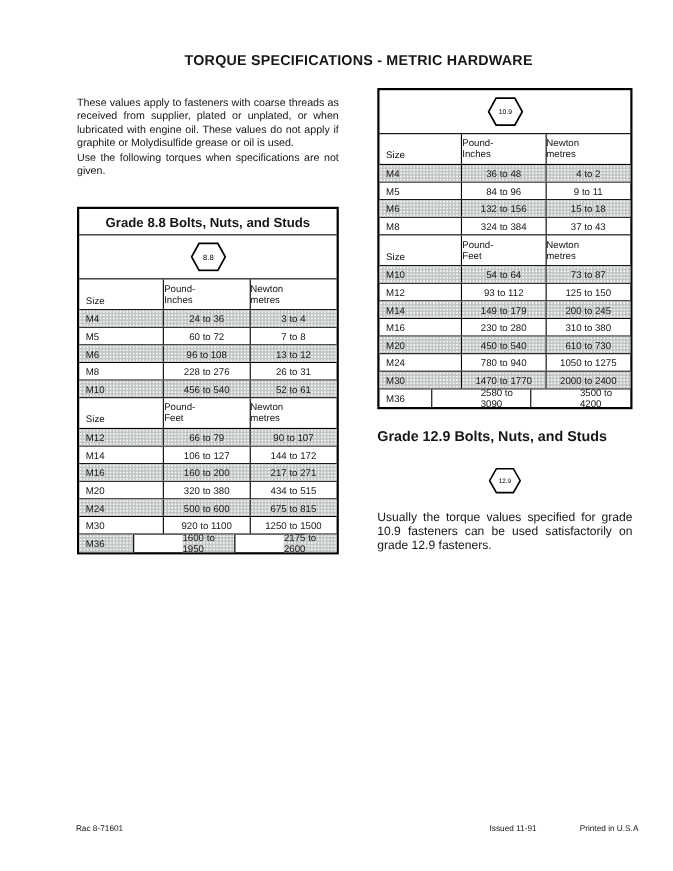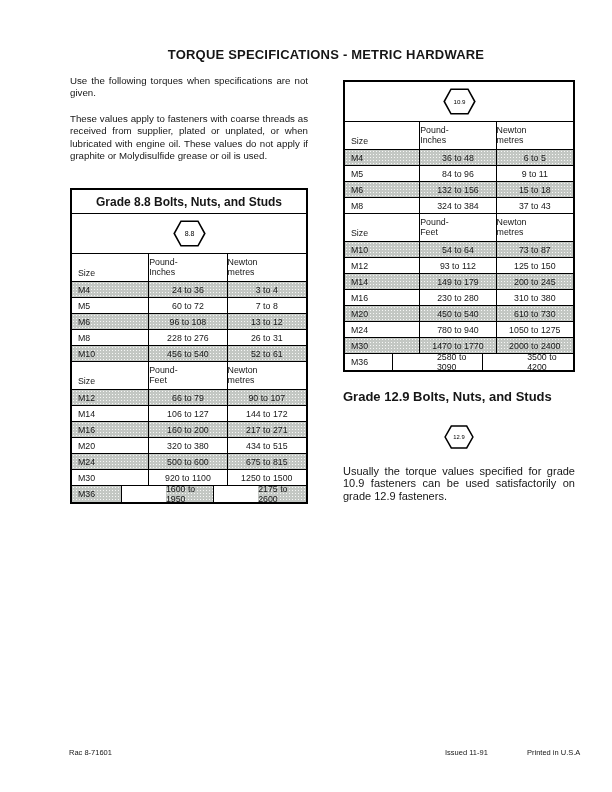--- a/index.html
+++ b/index.html
@@ -45,22 +45,22 @@
 </style>
 </head>
 <body>
 
 <div class="page">
 
 
   <div class="doc-title">TORQUE SPECIFICATIONS - METRIC HARDWARE</div>
 
   <div class="left-col">
+    <div class="para p2">These values apply to fasteners with coarse threads as received from supplier, plated or unplated, or when lubricated with engine oil. These values do not apply if graphite or Molydisulfide grease or oil is used.</div>
     <div class="para p1">Use the following torques when specifications are not given.</div>
-    <div class="para p2">These values apply to fasteners with coarse threads as received from supplier, plated or unplated, or when lubricated with engine oil. These values do not apply if graphite or Molydisulfide grease or oil is used.</div>
 
     <div class="spec-table">
       <div class="table-title">Grade 8.8 Bolts, Nuts, and Studs</div>
       <div class="hex-row">
         <svg class="hex-icon" width="33" height="27" viewBox="0 0 33 27">
           <polygon points="8,1.2 25,1.2 31.8,13.5 25,25.8 8,25.8 1.2,13.5" fill="#fff" stroke="#000" stroke-width="1.6"></polygon>
           <text x="16.5" y="16" text-anchor="middle" font-size="7" fill="#000">8.8</text>
         </svg>
       </div>
       <div class="tbody">
@@ -249,21 +249,21 @@
             </div>
           </div>
           <div class="row data-row shaded">
             <div class="cell c1">
               <span>M4</span>
             </div>
             <div class="cell c2">
               <span>36 to 48</span>
             </div>
             <div class="cell c3">
-              <span>6 to 5</span>
+              <span>4 to 2</span>
             </div>
           </div>
           <div class="row data-row">
             <div class="cell c1">
               <span>M5</span>
             </div>
             <div class="cell c2">
               <span>84 to 96</span>
             </div>
             <div class="cell c3">

